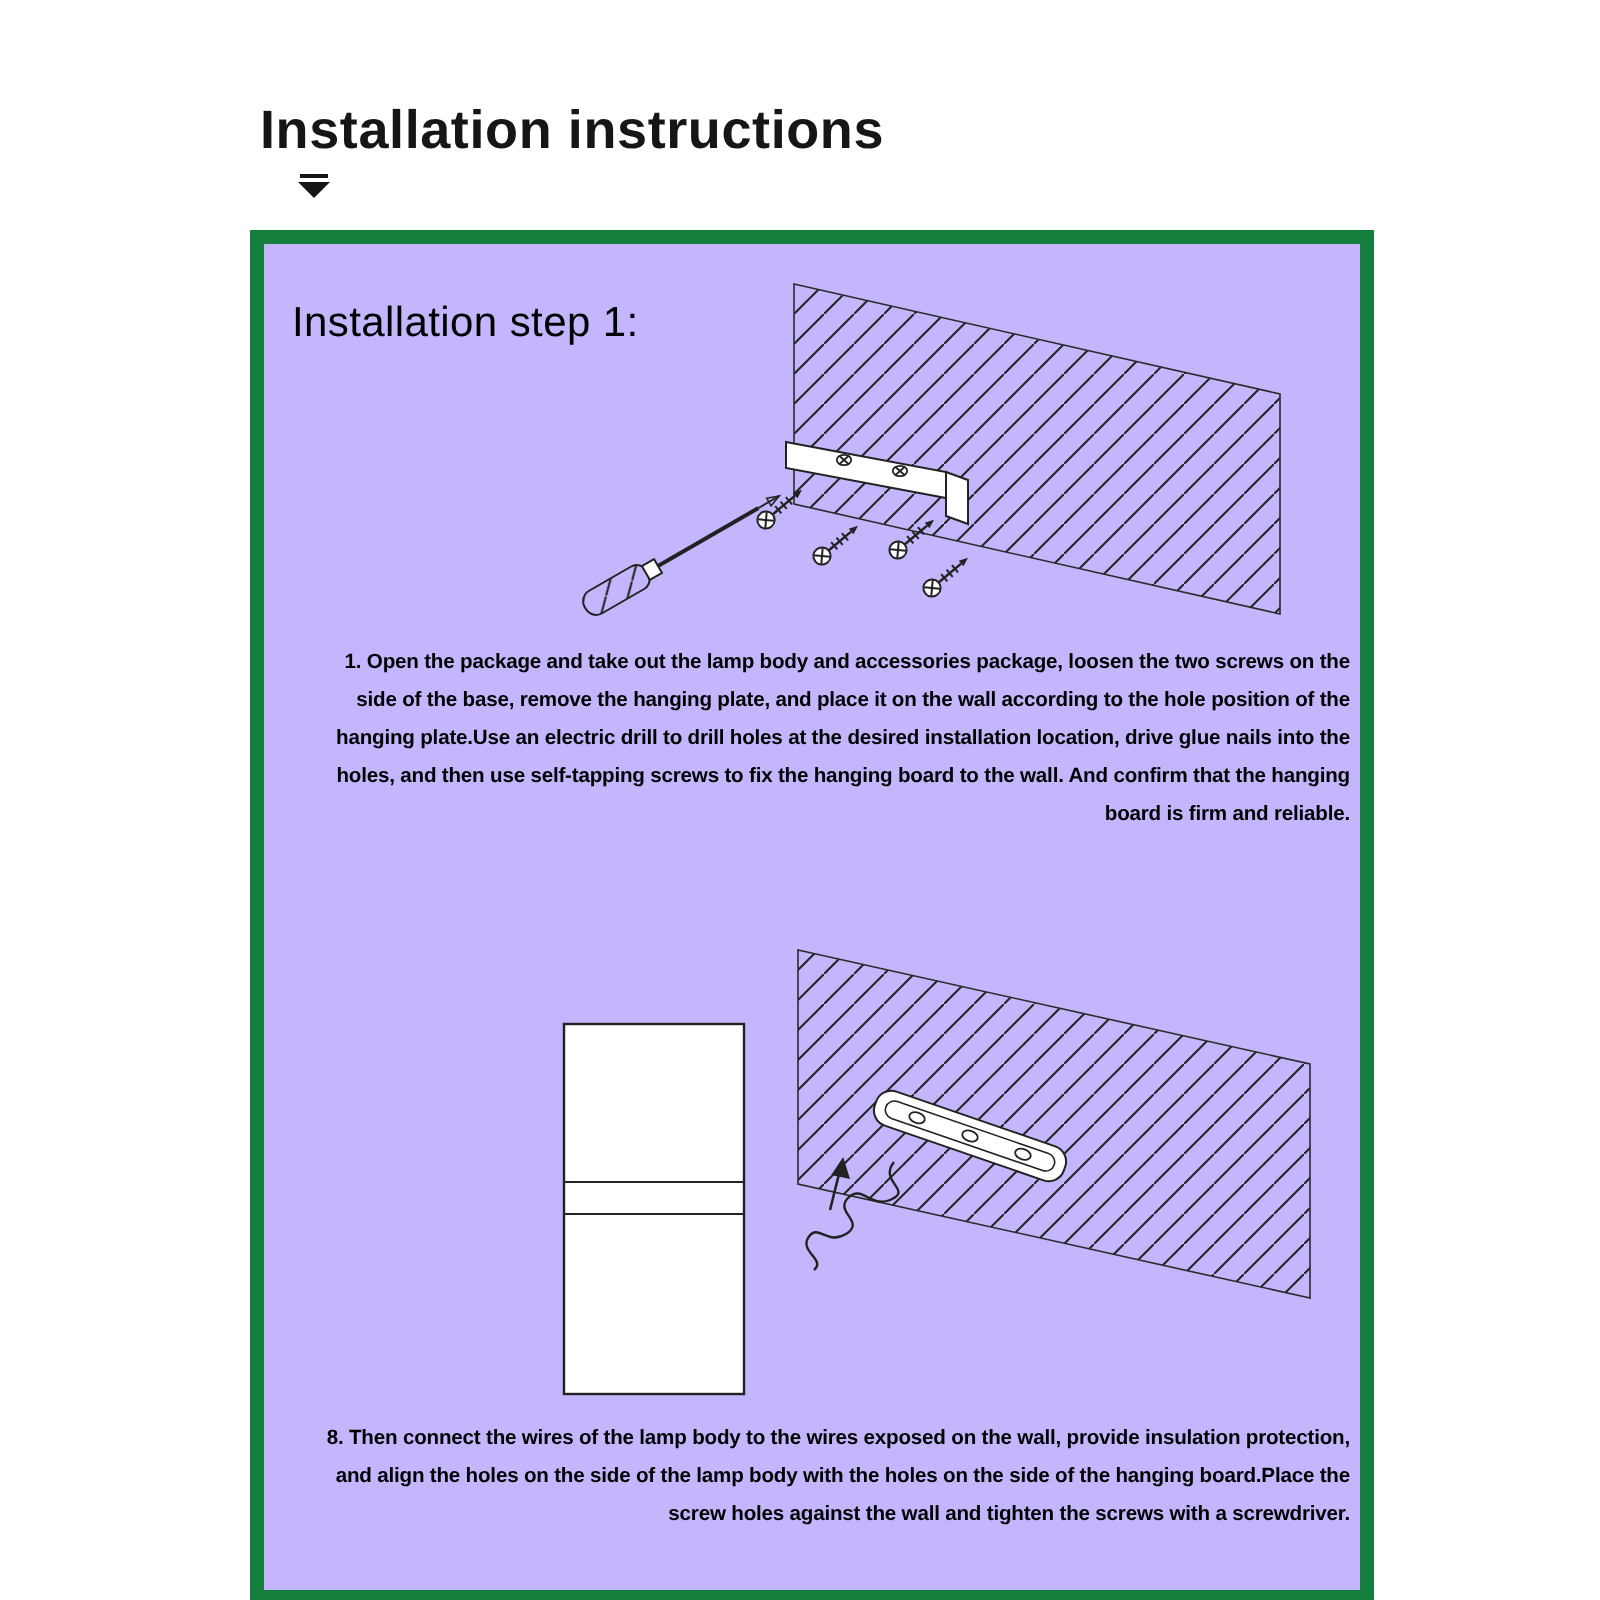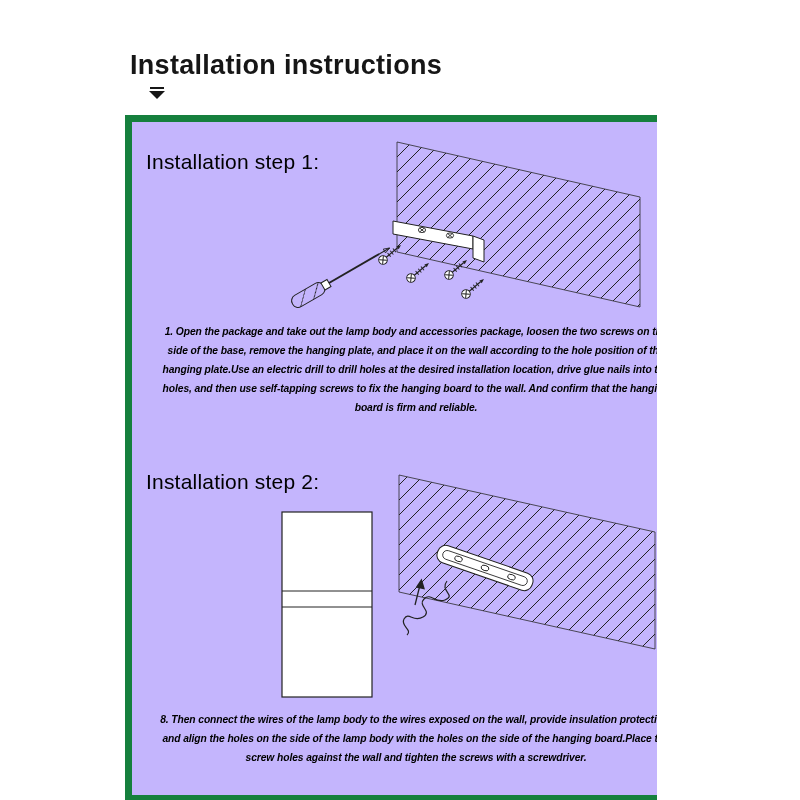--- a/index.html
+++ b/index.html
@@ -1,18 +1,18 @@
 <!DOCTYPE html>
 <html><head>
 <meta charset="utf-8">
 <style>
   html, body { margin: 0; padding: 0; background: #ffffff; }
   .page {
     position: relative;
-    width: 657px;
+    width: 800px;
     height: 800px;
     background: #ffffff;
     font-family: "Liberation Sans", sans-serif;
     color: #111;
     overflow: hidden;
   }
   .page-title {
     position: absolute;
     left: 130px;
     top: 50px;
@@ -64,22 +64,21 @@
   .step-text {
     position: absolute;
     left: 25px;
     width: 518px;
     margin: 0;
     font-size: 10.3px;
     font-weight: 700;
     letter-spacing: -0.1px;
     line-height: 19px;
     color: #000;
-    text-align: center;
-    font-style: italic;
+    text-align: right;
   }
   .step-text.t1 { top: 200px; }
   .step-text.t2 { top: 588px; }
   .illus { position: absolute; }
   .illus.s1 { left: 145px; top: 8px;   width: 400px; height: 195px; }
   .illus.s2 { left: 140px; top: 340px; width: 400px; height: 262px; }
   svg line, svg path, svg polygon, svg rect, svg ellipse, svg circle { vector-effect: none; }
 </style>
 </head>
 <body>
@@ -137,21 +136,20 @@
       <use href="#screw1" transform="translate(376,253) rotate(-40)"></use>
       <use href="#screw1" transform="translate(404,271) rotate(-40)"></use>
       <use href="#screw1" transform="translate(442,268) rotate(-40)"></use>
       <use href="#screw1" transform="translate(459,287) rotate(-40)"></use>
 
       <use href="#screwdriver1" transform="translate(322,276) rotate(-30)"></use>
     </svg>
 
     <p class="step-text t1">1. Open the package and take out the lamp body and accessories package, loosen the two screws on the side of the base, remove the hanging plate, and place it on the wall according to the hole position of the hanging plate.Use an electric drill to drill holes at the desired installation location, drive glue nails into the holes, and then use self-tapping screws to fix the hanging board to the wall. And confirm that the hanging board is firm and reliable.</p>
 
-    <h2 class="step-heading h2">Installation step 2:</h2>
 
     <svg class="illus s2" viewBox="265 455 400 262" xmlns="http://www.w3.org/2000/svg">
       <defs>
         <pattern id="hatch2" width="15" height="15" patternUnits="userSpaceOnUse">
           <path d="M-3,18 L18,-3" stroke="#222" stroke-width="1" fill="none"></path>
         </pattern>
       </defs>
 
       <polygon points="392,468 648,525 648,642 392,585" fill="url(#hatch2)" stroke="#2a2a2a" stroke-width="0.8"></polygon>
 

